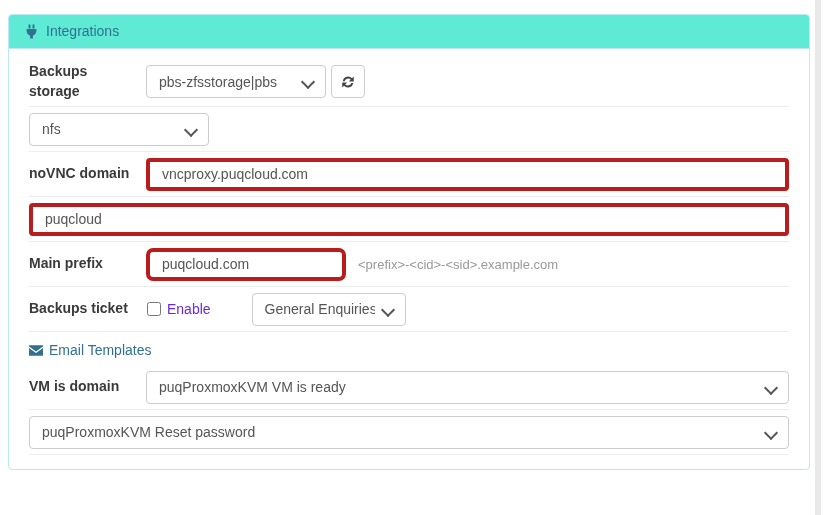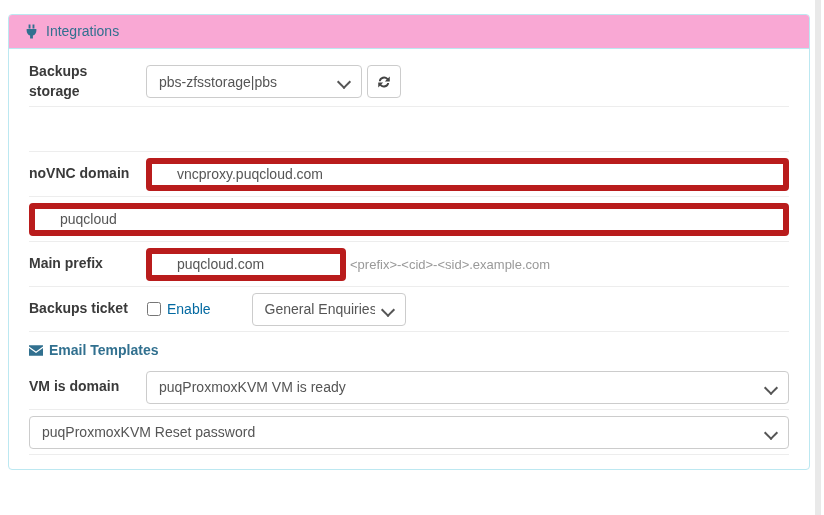--- a/index.html
+++ b/index.html
@@ -19,21 +19,21 @@
   }
 
   .panel {
     position: absolute; left: 8px; top: 14px;
     width: 802px;
     background: #ffffff;
     border: 1px solid #bce8f1;
     border-radius: 4px;
   }
   .panel-heading {
-    background: #f9a8d4;
+    background: #5eead4;
     color: #31708f;
     border-bottom: 1px solid #bce8f1;
     border-radius: 3px 3px 0 0;
     padding: 8px 15px;
     font-size: 14px;
     display: flex; align-items: center; gap: 7px;
     line-height: 17px;
   }
   .panel-body { padding: 8px 20px 14px 20px; }
 
@@ -73,64 +73,64 @@
   .selwrap::after {
     content: "";
     position: absolute;
     right: 13px; top: 12px;
     width: 8px; height: 8px;
     border-right: 2px solid #555;
     border-bottom: 2px solid #555;
     transform: rotate(45deg);
     pointer-events: none;
   }
-  .w200 { width: 216px; }
+  .w200 { width: 180px; }
   .w178 { width: 178px; padding-left: 24px; }
   .wfull { flex: 1 1 auto; }
 
   
   .txt {
     height: 33px;
-    border: 6px solid #b91c1c;
+    border: 4px solid #b91c1c;
     border-radius: 4px;
     background: #fff;
     color: #555;
     font-size: 14px;
     font-family: "Liberation Sans", "DejaVu Sans", sans-serif;
-    padding: 0 25px;
+    padding: 0 12px;
     outline: none;
   }
   .txt.wfull { width: 100%; }
-  .txt.w200 { width: 200px; flex: 0 0 200px; }
-
-  .hint { margin-left: 4px; color: #999; font-size: 13px; white-space: nowrap; }
+  .txt.w200 { width: 200px; flex: 0 0 200px; border-radius: 7px; }
+
+  .hint { margin-left: 12px; color: #999; font-size: 13px; white-space: nowrap; }
 
   .btn-refresh {
     width: 34px; height: 33px;
     margin-left: 5px;
     border: 1px solid #ccc;
     border-radius: 4px;
     background: #fff;
     display: inline-flex; align-items: center; justify-content: center;
     cursor: pointer;
     padding: 0;
   }
 
   .chk {
     width: 14px; height: 14px;
     margin: 0 6px 0 1px;
     accent-color: #fff;
   }
-  .chk-label { font-size: 14px; color: #0369a1; margin-right: 17px; }
+  .chk-label { font-size: 14px; color: #6d28d9; margin-right: 17px; }
 
   .subheading {
     display: flex; align-items: center; gap: 6px;
     padding: 10px 0 7px 0;
     color: #31708f;
-    font-size: 14px; font-weight: bold;
+    font-size: 14px; font-weight: normal;
   }
 
   .icon { display: inline-flex; align-items: center; justify-content: center; }
 </style>
 </head>
 <body>
 
 <div class="page">
 
   <div class="panel">
@@ -160,20 +160,27 @@
               <svg width="14" height="14" viewBox="0 0 16 16">
                 <path fill="#444" d="M2.1 7 A6.1 6.1 0 0 1 12.6 3.7 L14.6 1.7 V7.3 H9 L11.1 5.2 A4.2 4.2 0 0 0 4.2 7 Z"></path>
                 <path fill="#444" transform="rotate(180 8 8)" d="M2.1 7 A6.1 6.1 0 0 1 12.6 3.7 L14.6 1.7 V7.3 H9 L11.1 5.2 A4.2 4.2 0 0 0 4.2 7 Z"></path>
               </svg>
             </span>
           </button>
         </div>
       </div>
 
       <div class="frow">
+        <div class="ctl">
+          <span class="selwrap w200">
+            <select>
+              <option>nfs</option>
+            </select>
+          </span>
+        </div>
       </div>
 
       <div class="frow">
         <div class="lbl">noVNC domain</div>
         <div class="ctl">
           <input type="text" class="txt wfull" value="vncproxy.puqcloud.com" style="">
         </div>
       </div>
 
       <div class="frow">

